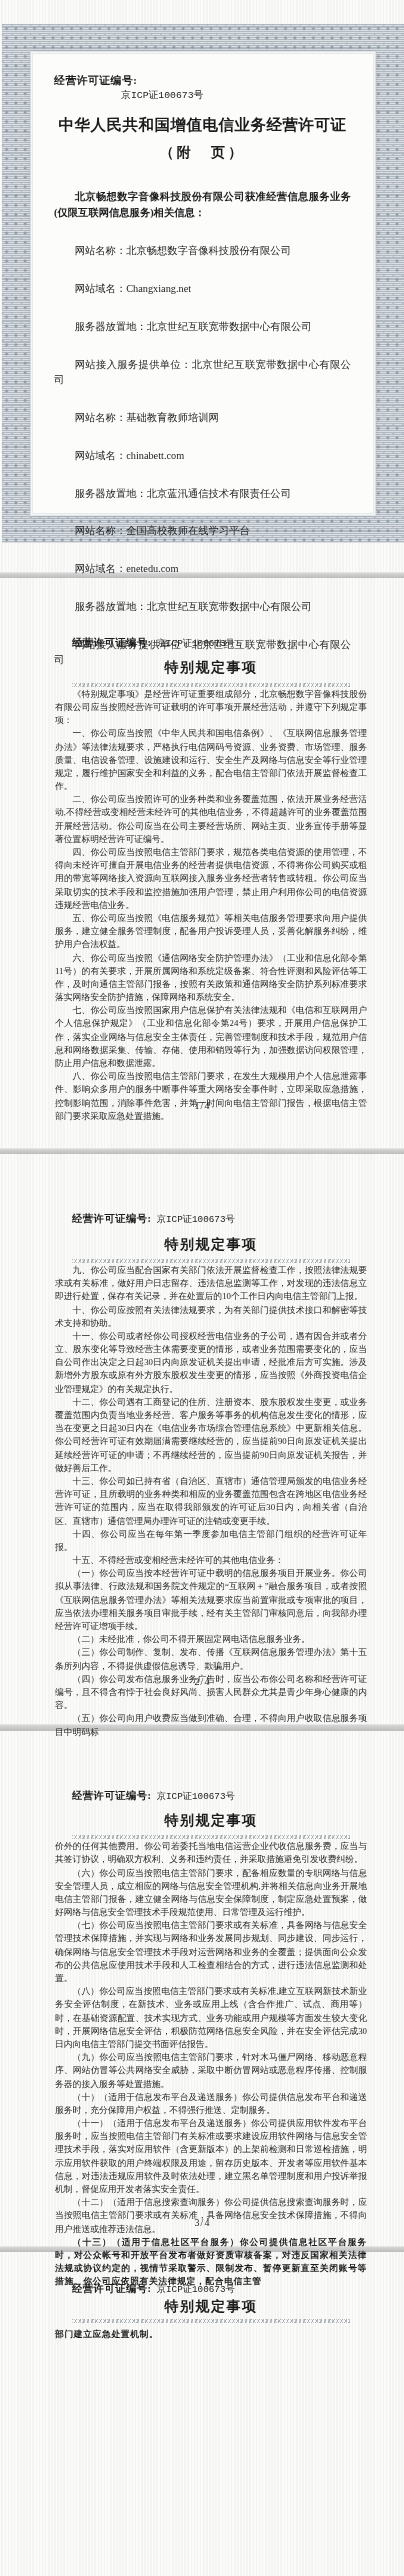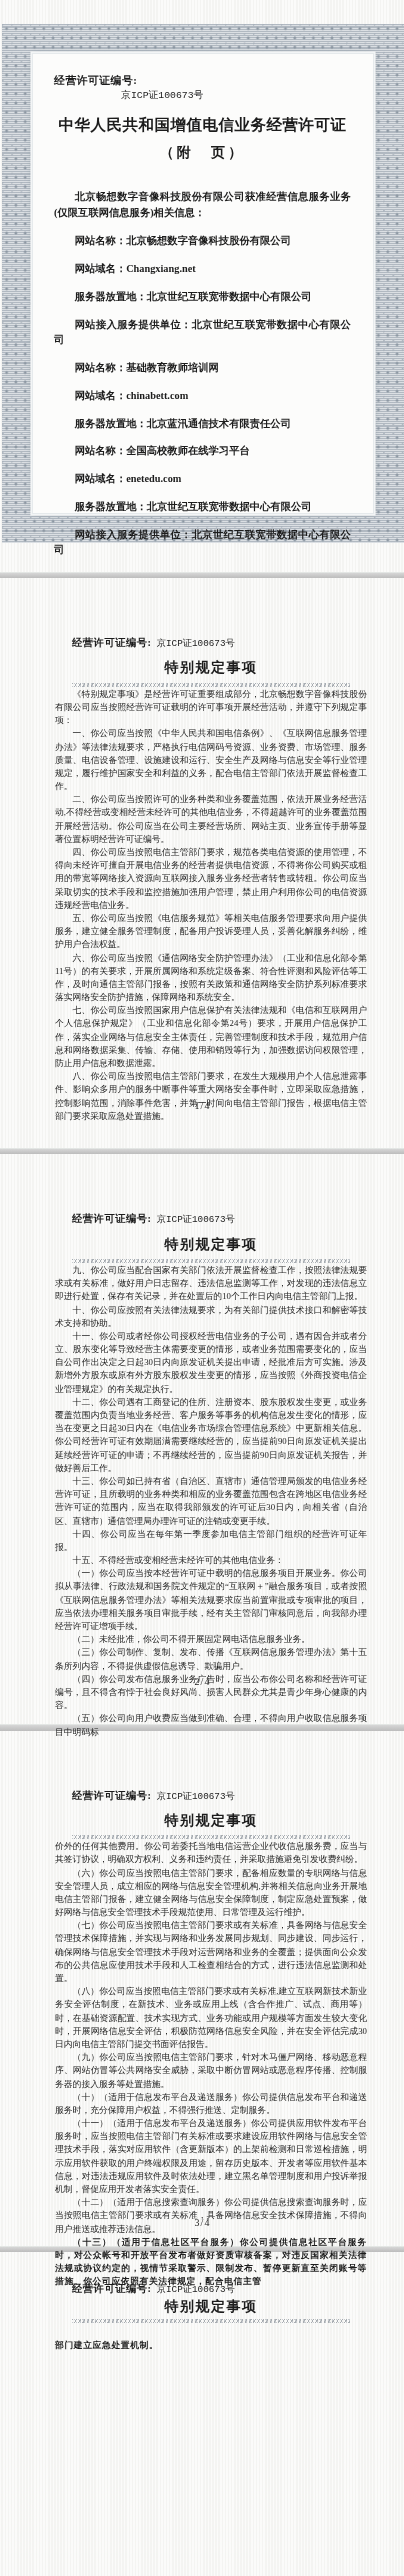--- a/index.html
+++ b/index.html
@@ -42,22 +42,22 @@
     padding:19.6px 21.6px 10.3px 21.6px;
     box-shadow:0 0 0 1px #e6eaec,0 0 0 2.6px #f3f5f6,0 0 6.2px rgba(80,92,104,.55);
   }
   .cert-license-label{font-size:10.8px;font-weight:bold;letter-spacing:0.5px;}
   .cert-license-number{font-size:9.8px;margin:1px 0 0 67px;font-family:"Liberation Mono","DejaVu Sans Mono",monospace;}
   .cert-title{text-align:center;font-size:15.5px;font-weight:bold;margin-top:13.4px;letter-spacing:0.5px;}
   .cert-subtitle{text-align:center;font-size:14px;font-weight:bold;margin-top:8.2px;letter-spacing:3.1px;}
   .cert-intro{margin-top:27px;font-size:10.3px;font-weight:600;line-height:1.55;text-indent:2em;text-align:justify;}
   .cert-entries{margin-top:5.2px;}
   .cert-entries p{
-    margin:13px 0 0 0;
-    font-size:10.3px;font-weight:700;line-height:1.45;
+    margin:23px 0 0 0;
+    font-size:10.3px;font-weight:400;line-height:1.45;
     text-indent:2em;text-align:justify;
   }
   
   .sp-page{
     position:relative;
     box-sizing:border-box;
     padding:58px 38px 0 55px;
   }
   .sp-p1,.sp-p2{height:570px;}
   .sp-p3{height:515px;}
@@ -69,21 +69,21 @@
   .sp-p4 .sp-title{margin-top:2.1px;}
   .sp-rule{
     height:4.1px;width:278px;margin:5.2px auto 0 auto;
     background:
       repeating-linear-gradient(120deg,#9aa0a6 0 1px,transparent 1px 3.6px),
       repeating-linear-gradient(60deg,#bdc2c7 0 1px,transparent 1px 3.6px);
     opacity:.85;
   }
   .sp-p4 .sp-rule{margin-top:3.1px;}
   .sp-body{margin-top:1px;font-size:8.8px;line-height:1.5;text-align:justify;}
-  .sp-p4 .sp-body{margin-top:16px;}
+  .sp-p4 .sp-body{margin-top:5px;}
   .sp-body p{margin:0;text-indent:2em;}
   .sp-body p.cont{text-indent:0;}
   .sp-body p.scan-bold{font-weight:600;letter-spacing:0.6px;}
   .sp-pagenum{
     position:absolute;left:0;right:0;bottom:37px;
     text-align:center;font-size:10px;letter-spacing:1px;
     font-family:Liberation Serif, serif;
   }
   .sp-p3 .sp-pagenum{bottom:17.5px;}
 </style>

